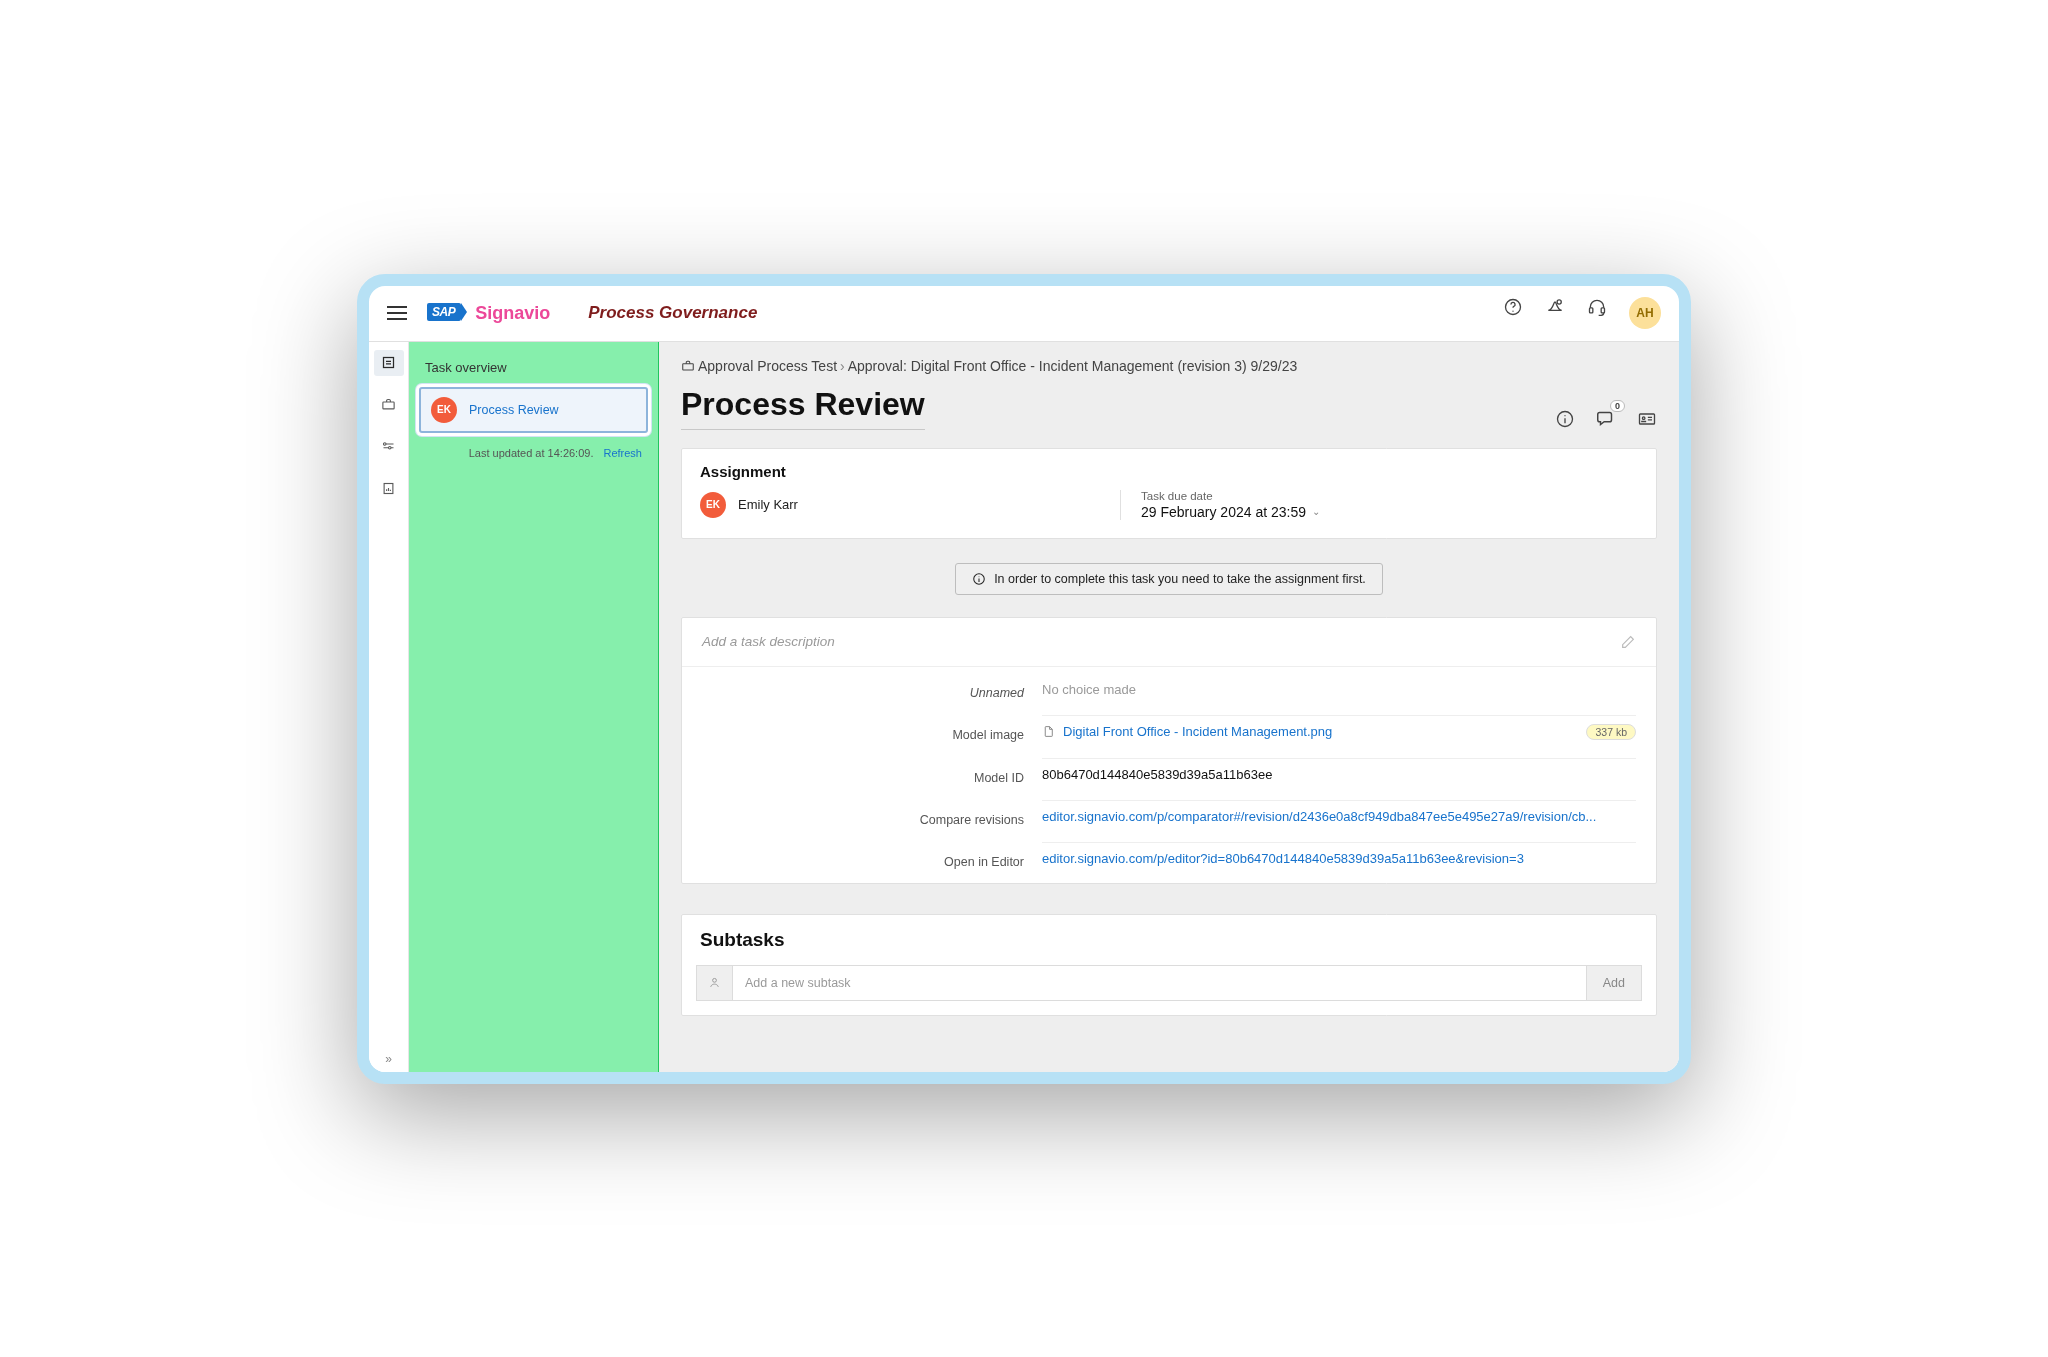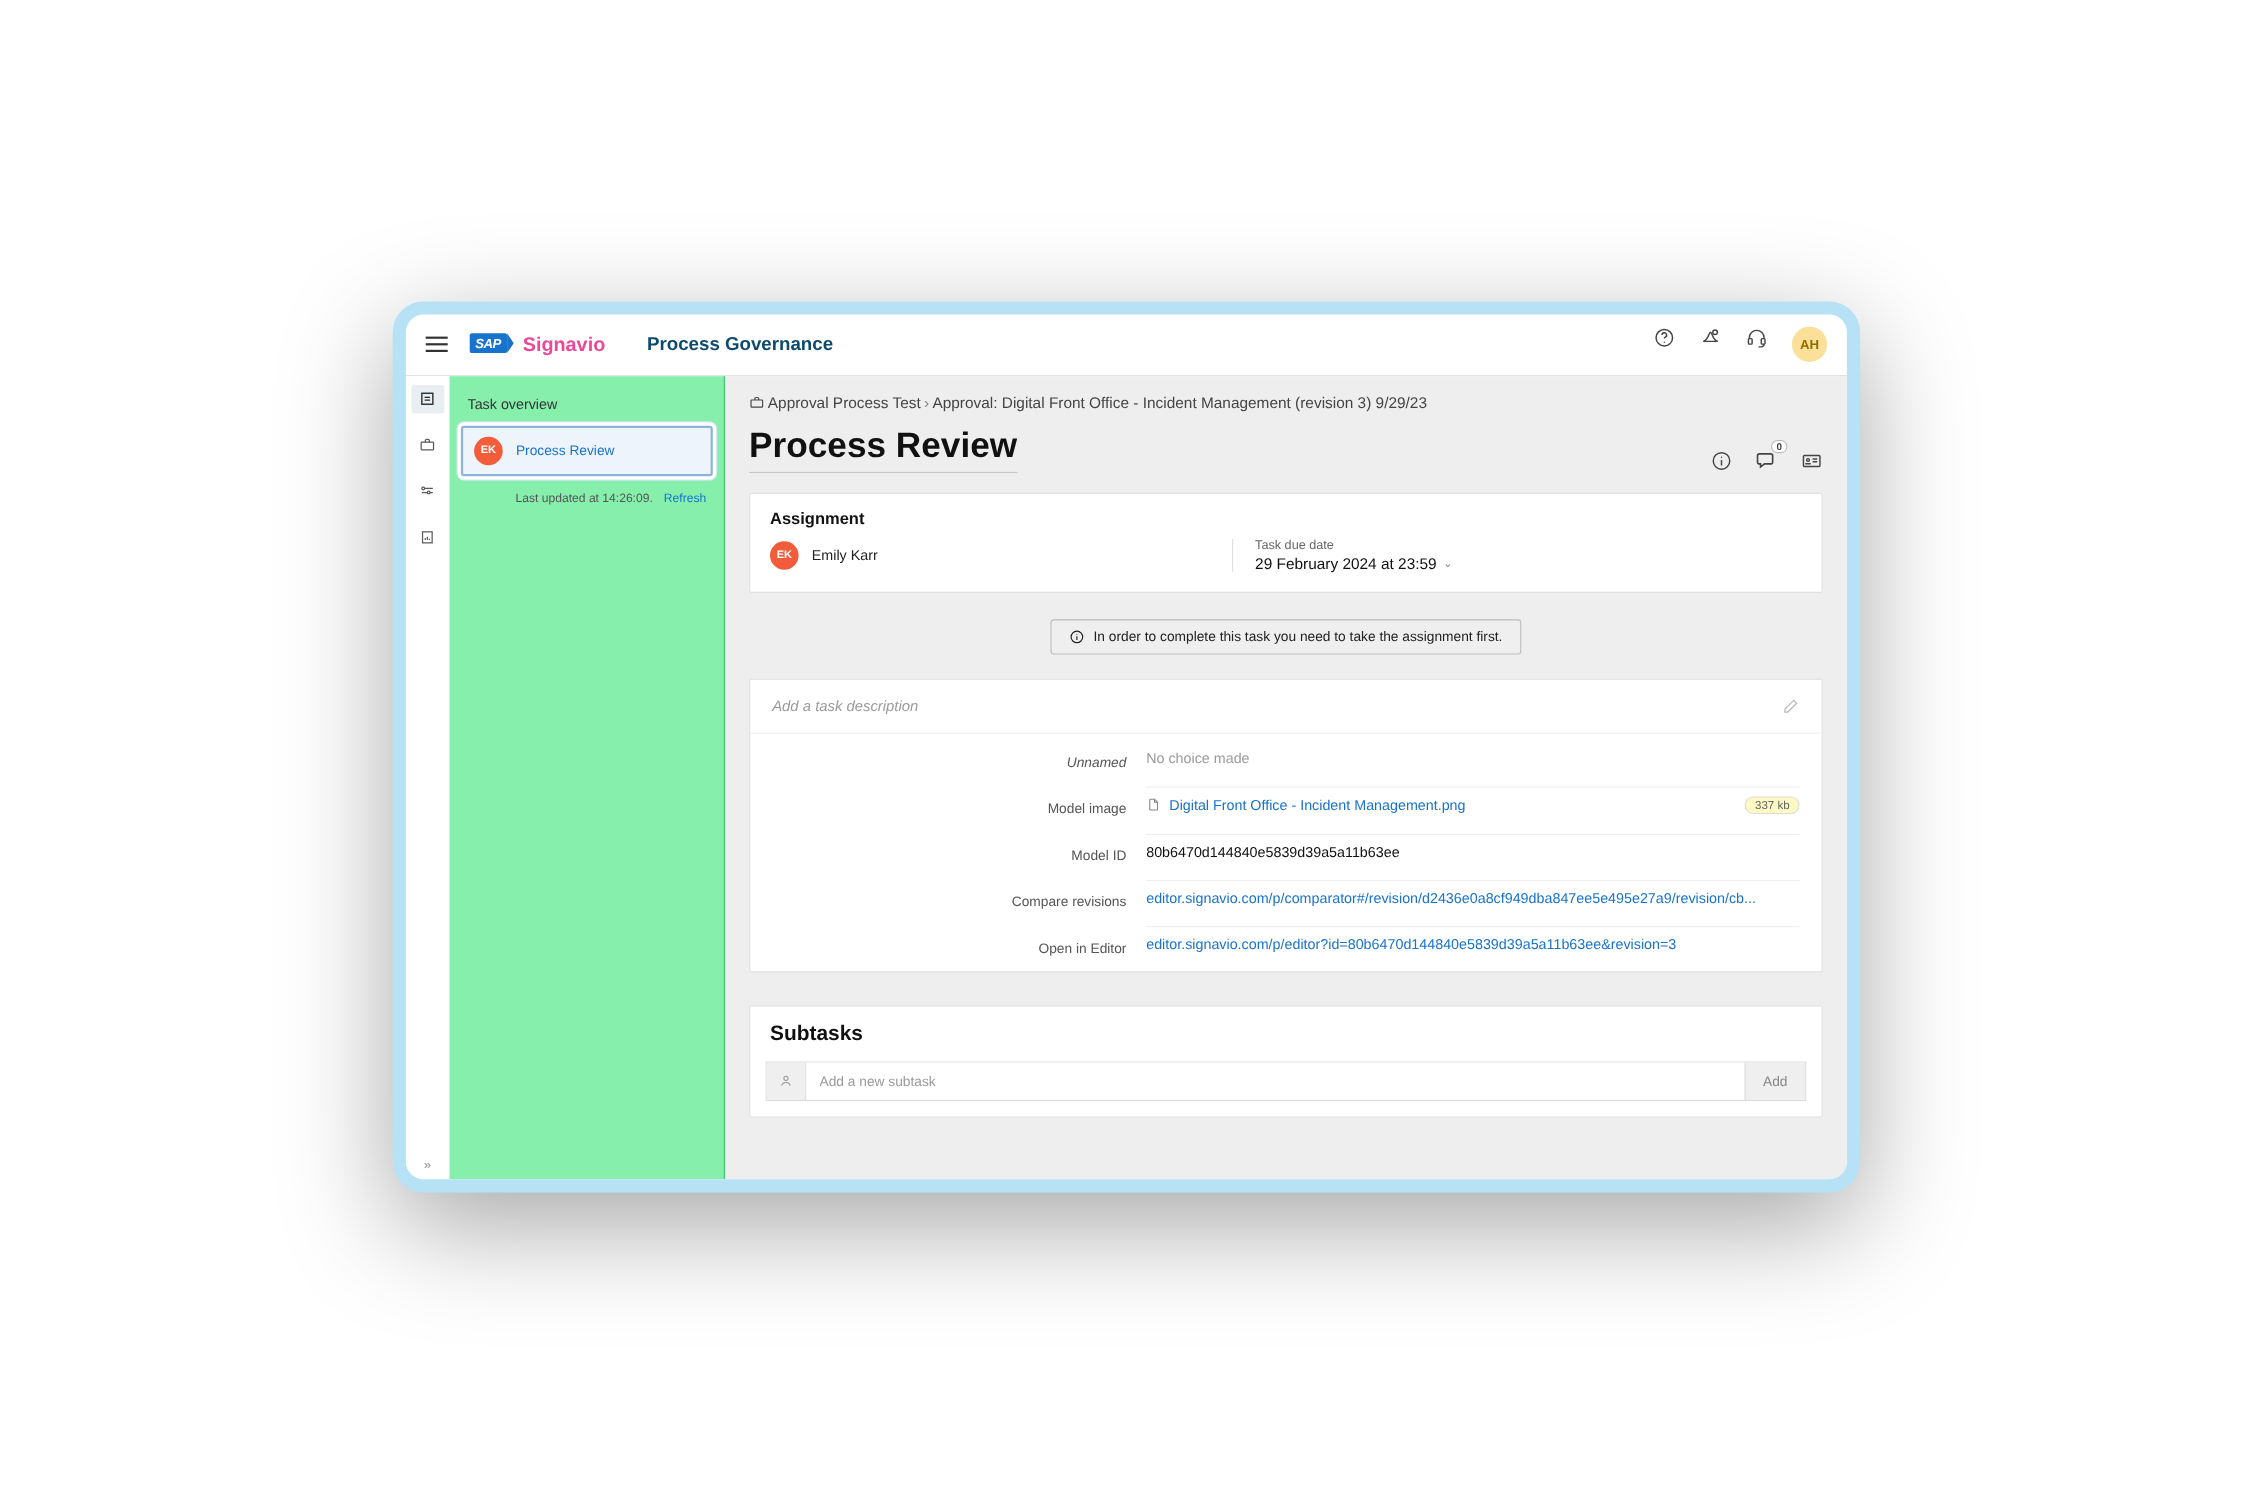--- a/index.html
+++ b/index.html
@@ -7,21 +7,21 @@
     .shadow-wrap { filter: drop-shadow(0 30px 50px rgba(0,0,0,0.35)); }
     .device { border:12px solid #b7e1f5; border-radius:28px; width:1334px; height:810px; background:#fff; overflow:hidden; position:relative; }
     .topbar { height:56px; border-bottom:1px solid #e0e0e0; display:flex; align-items:center; padding:0 18px; gap:20px; }
     .hamburger { display:flex; flex-direction:column; gap:4px; cursor:pointer; }
     .hamburger span { width:20px; height:2px; background:#333; }
     .logo { display:flex; align-items:flex-start; gap:6px; }
     .sap-badge { background:#1873cc; color:#fff; font-weight:900; font-size:12px; padding:2px 6px 2px 5px; border-radius:2px; position:relative; font-style:italic; letter-spacing:-0.5px;}
     .sap-badge::after { content:""; position:absolute; right:-6px; top:0; width:0; height:0; border-top:9px solid transparent; border-bottom:9px solid transparent; border-left:6px solid #1873cc; }
     .sap-badge::before { content:""; position:absolute; right:-6px; top:0; bottom:0; width:6px; background:linear-gradient(135deg,#1873cc 50%, transparent 50%); display:none;}
     .signavio { font-size:18px; font-weight:700; color:#ec4899; margin-left:8px;}
-    .app-title { font-size:17px; font-weight:700; color:#0c4a6e; margin-left:18px; }
+    .app-title { font-size:17px; font-weight:700; color:#7f1d1d; margin-left:18px;font-style:italic; }
     .top-right { margin-left:auto; display:flex; gap:22px; }
     .icon-btn { color:#444; cursor:pointer; position:relative; display:flex; }
     .avatar-badge { width:32px; height:32px; border-radius:50%; background:#fce09a; color:#926c00; display:flex; align-items:center; justify-content:center; font-size:12px; font-weight:600; }
     .body { display:flex; height:calc(100% - 56px); }
     .rail { width:40px; border-right:1px solid #e6e6e6; background:#fff; display:flex; flex-direction:column; align-items:center; padding-top:8px; gap:16px; position:relative;}
     .rail-item { width:30px; height:26px; display:flex; align-items:center; justify-content:center; color:#5a5a5a; cursor:pointer; border-radius:3px;}
     .rail-item.active { background:#e9eef3; color:#2a2a2a; }
     .rail-expand { position:absolute; bottom:6px; color:#888; font-size:12px;}
     .sidebar { width:250px; background:#86efac; border-right:1px solid #22c55e; padding:12px 10px; }
     .sidebar-title { font-size:13px; color:#333; padding:6px 6px 12px; }

